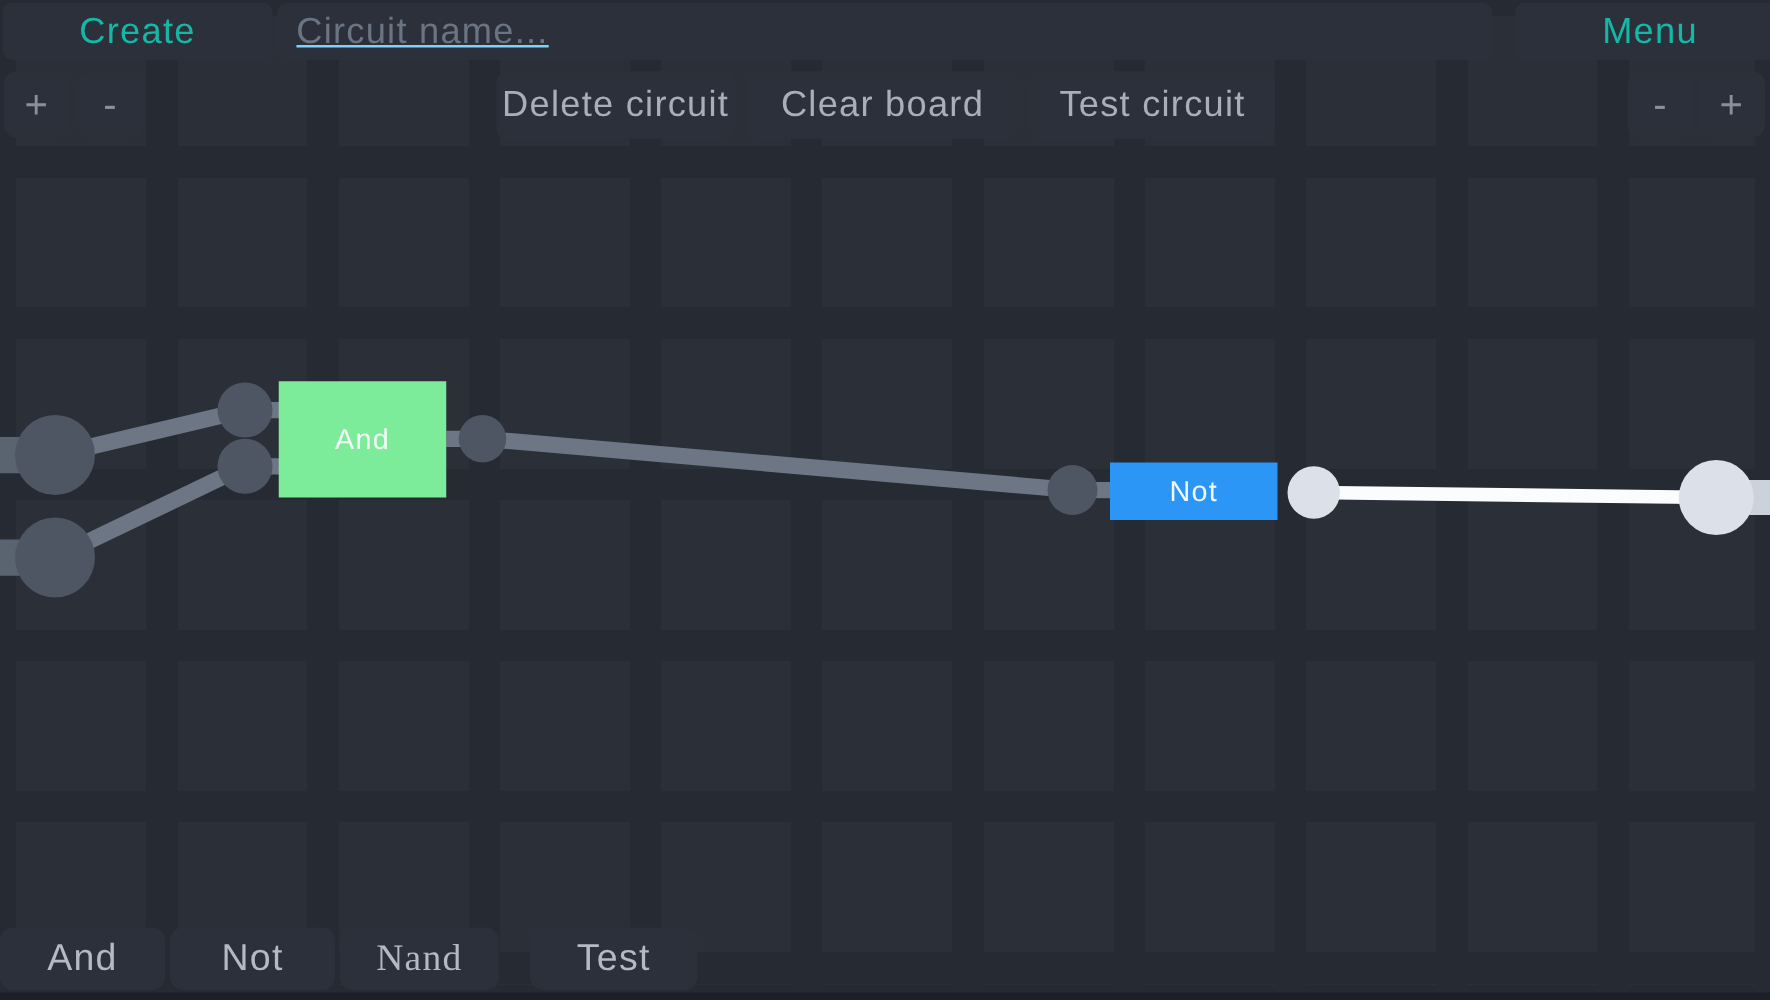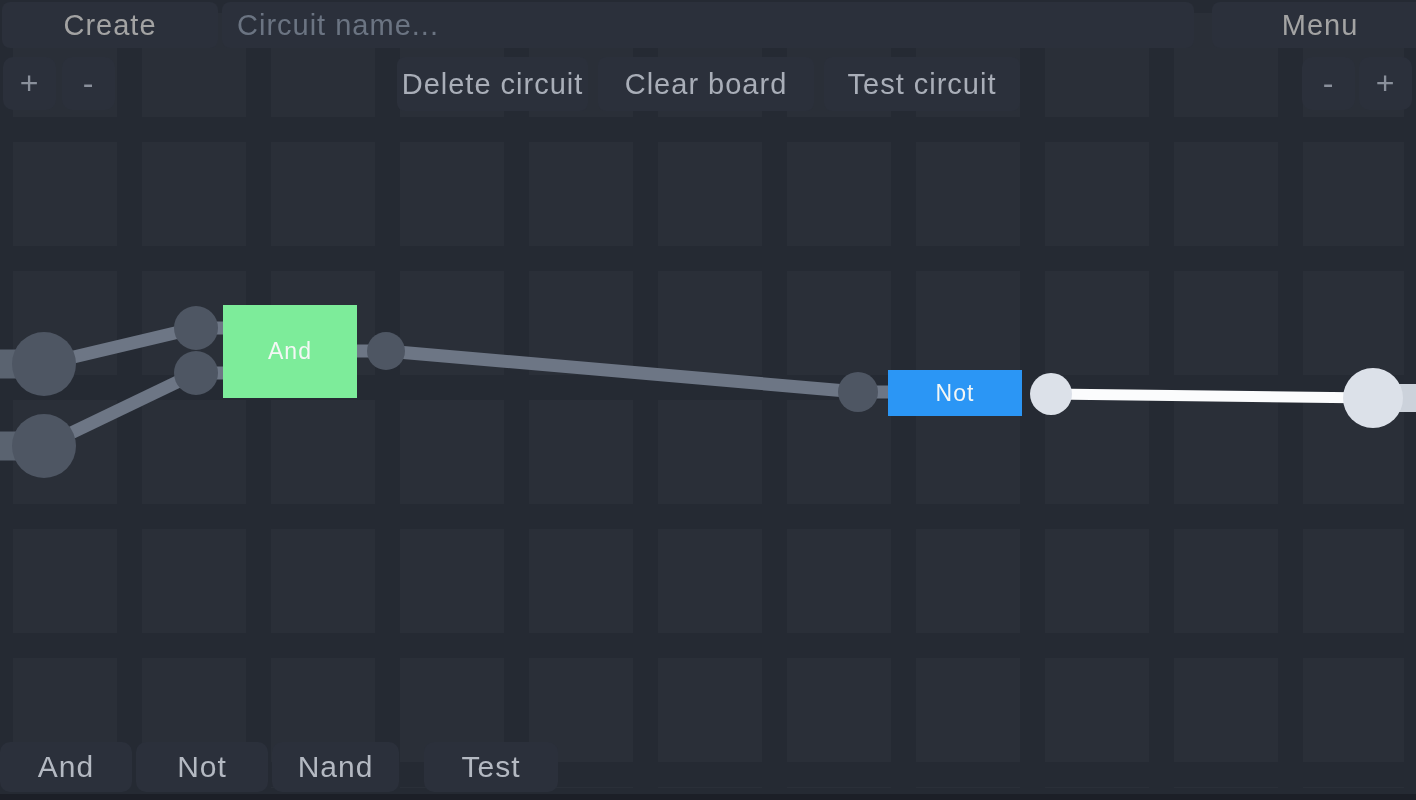--- a/index.html
+++ b/index.html
@@ -9,31 +9,31 @@
     background-color:#2a2f38;
     background-image:
       repeating-linear-gradient(to right,#252a33 0 25px,transparent 25px 129px),
       repeating-linear-gradient(to bottom,#252a33 0 25px,transparent 25px 129px);
     background-position:-12px -12px;
     user-select:none;
   }
   .btn{
     position:absolute;background:#2b303b;border-radius:8px;
     display:flex;align-items:center;justify-content:center;
-    color:#a3a3a3;letter-spacing:1px;cursor:pointer;box-sizing:border-box;
+    color:#14b8a6;letter-spacing:1px;cursor:pointer;box-sizing:border-box;
   }
   
   .r1{top:2px;height:46px;font-size:29px;}
   #btn-create{left:2px;width:216px;}
   #btn-menu{left:1212px;width:216px;}
   #circuit-name{
     position:absolute;left:222px;top:2px;width:972px;height:46px;
     background:#2b303b;border:none;outline:none;border-radius:8px;
-    color:#ef4444;font-family:"Liberation Sans",sans-serif;font-size:29px;
-    letter-spacing:1px;padding:0 15px;box-sizing:border-box;
+    color:#7dd3fc;font-family:"Liberation Sans",sans-serif;font-size:29px;
+    letter-spacing:1px;padding:0 15px;box-sizing:border-box;text-decoration:underline;
   }
   #circuit-name::placeholder{color:#6b7482;opacity:1;}
   
   .r2{top:57px;height:54px;font-size:29px;color:#a9aeb8;}
   .zoombtn{top:57px;height:53px;width:53px;font-size:32px;color:#8a909b;border-radius:10px;}
   #zoom-in-left{left:3px;}
   #zoom-out-left{left:62px;}
   #btn-delete{left:397px;width:191px;}
   #btn-clear{left:598px;width:216px;}
   #btn-open{left:824px;width:196px;}
@@ -44,21 +44,21 @@
   .gate{
     position:absolute;display:flex;align-items:center;justify-content:center;
     color:#f4f7f5;font-size:23px;letter-spacing:1px;cursor:pointer;
   }
   #gate-and{left:223px;top:305px;width:134px;height:93px;background:#7dec9a;}
   #gate-not{left:888px;top:370px;width:134px;height:46px;background:#2b96f5;}
   
   .pal{top:742px;height:50px;font-size:30px;border-radius:10px;color:#b4b9c2;}
   #pal-and{left:0;width:132px;}
   #pal-not{left:136px;width:132px;}
-  #pal-nand{left:272px;width:127px;}
+  #pal-nand{left:272px;width:127px;font-family:Liberation Serif, serif;}
   #pal-test{left:424px;width:134px;}
   #bottom-strip{position:absolute;left:0;top:794px;width:1416px;height:6px;background:#1c1f27;}
 </style>
 </head>
 <body>
 
 <div class="screen">
 
   <svg id="wires" viewBox="0 0 1416 800">
 

